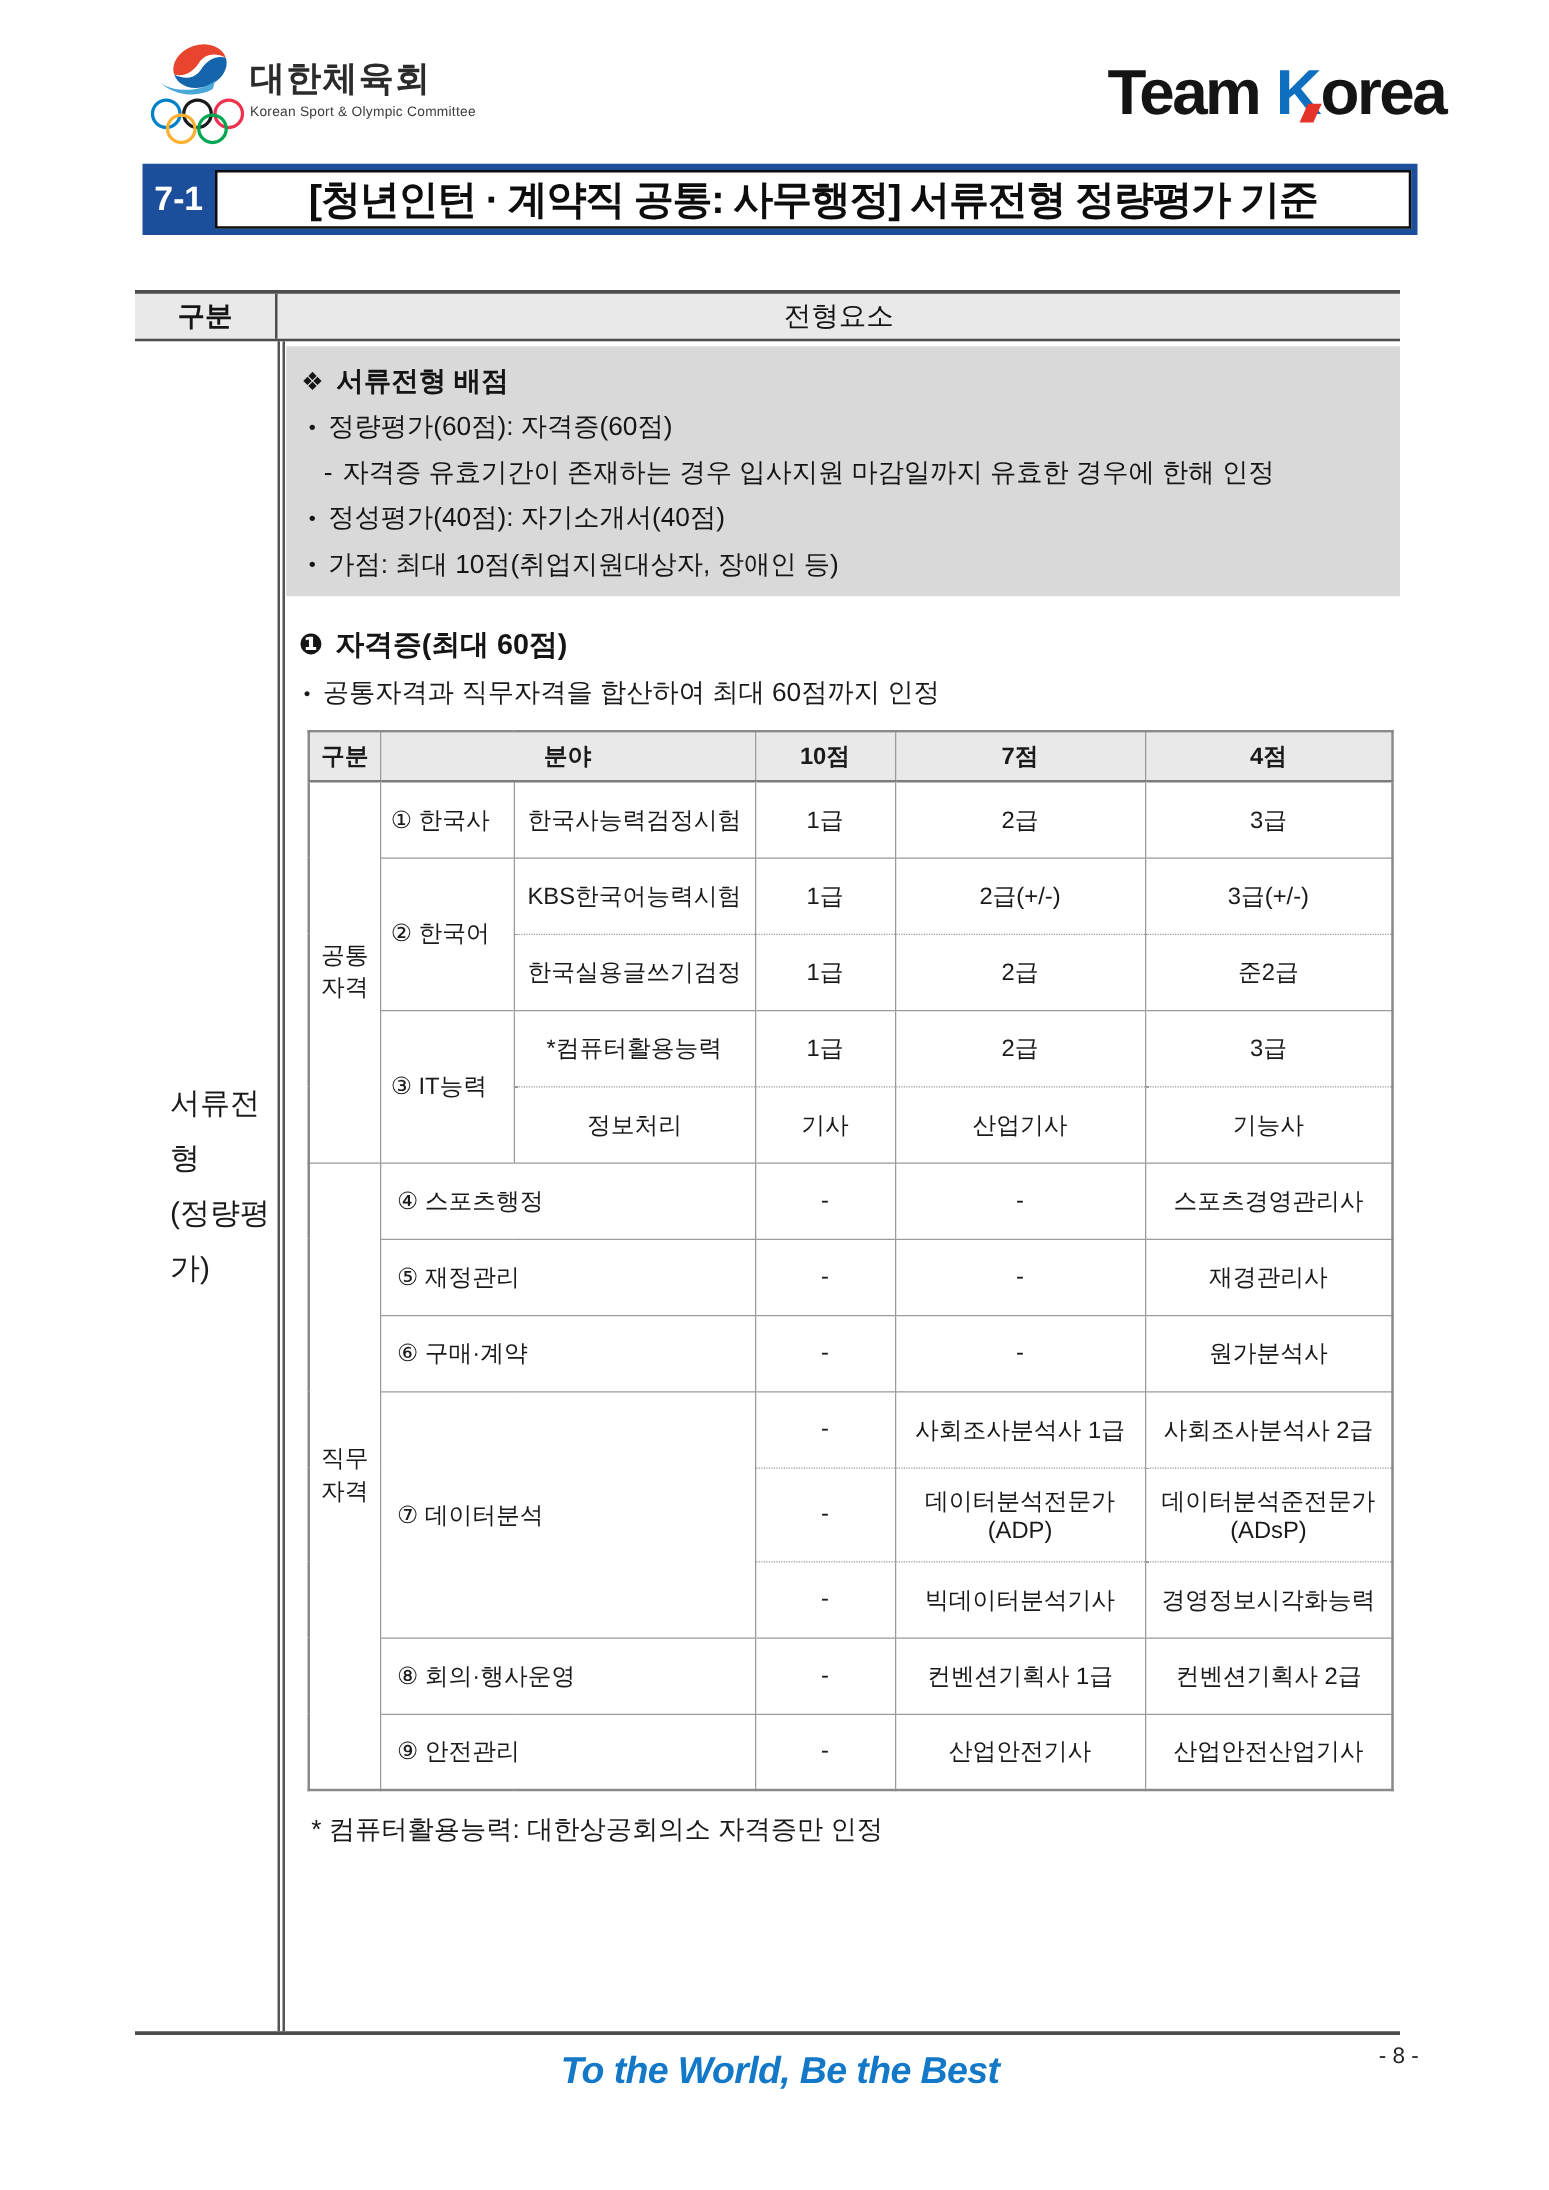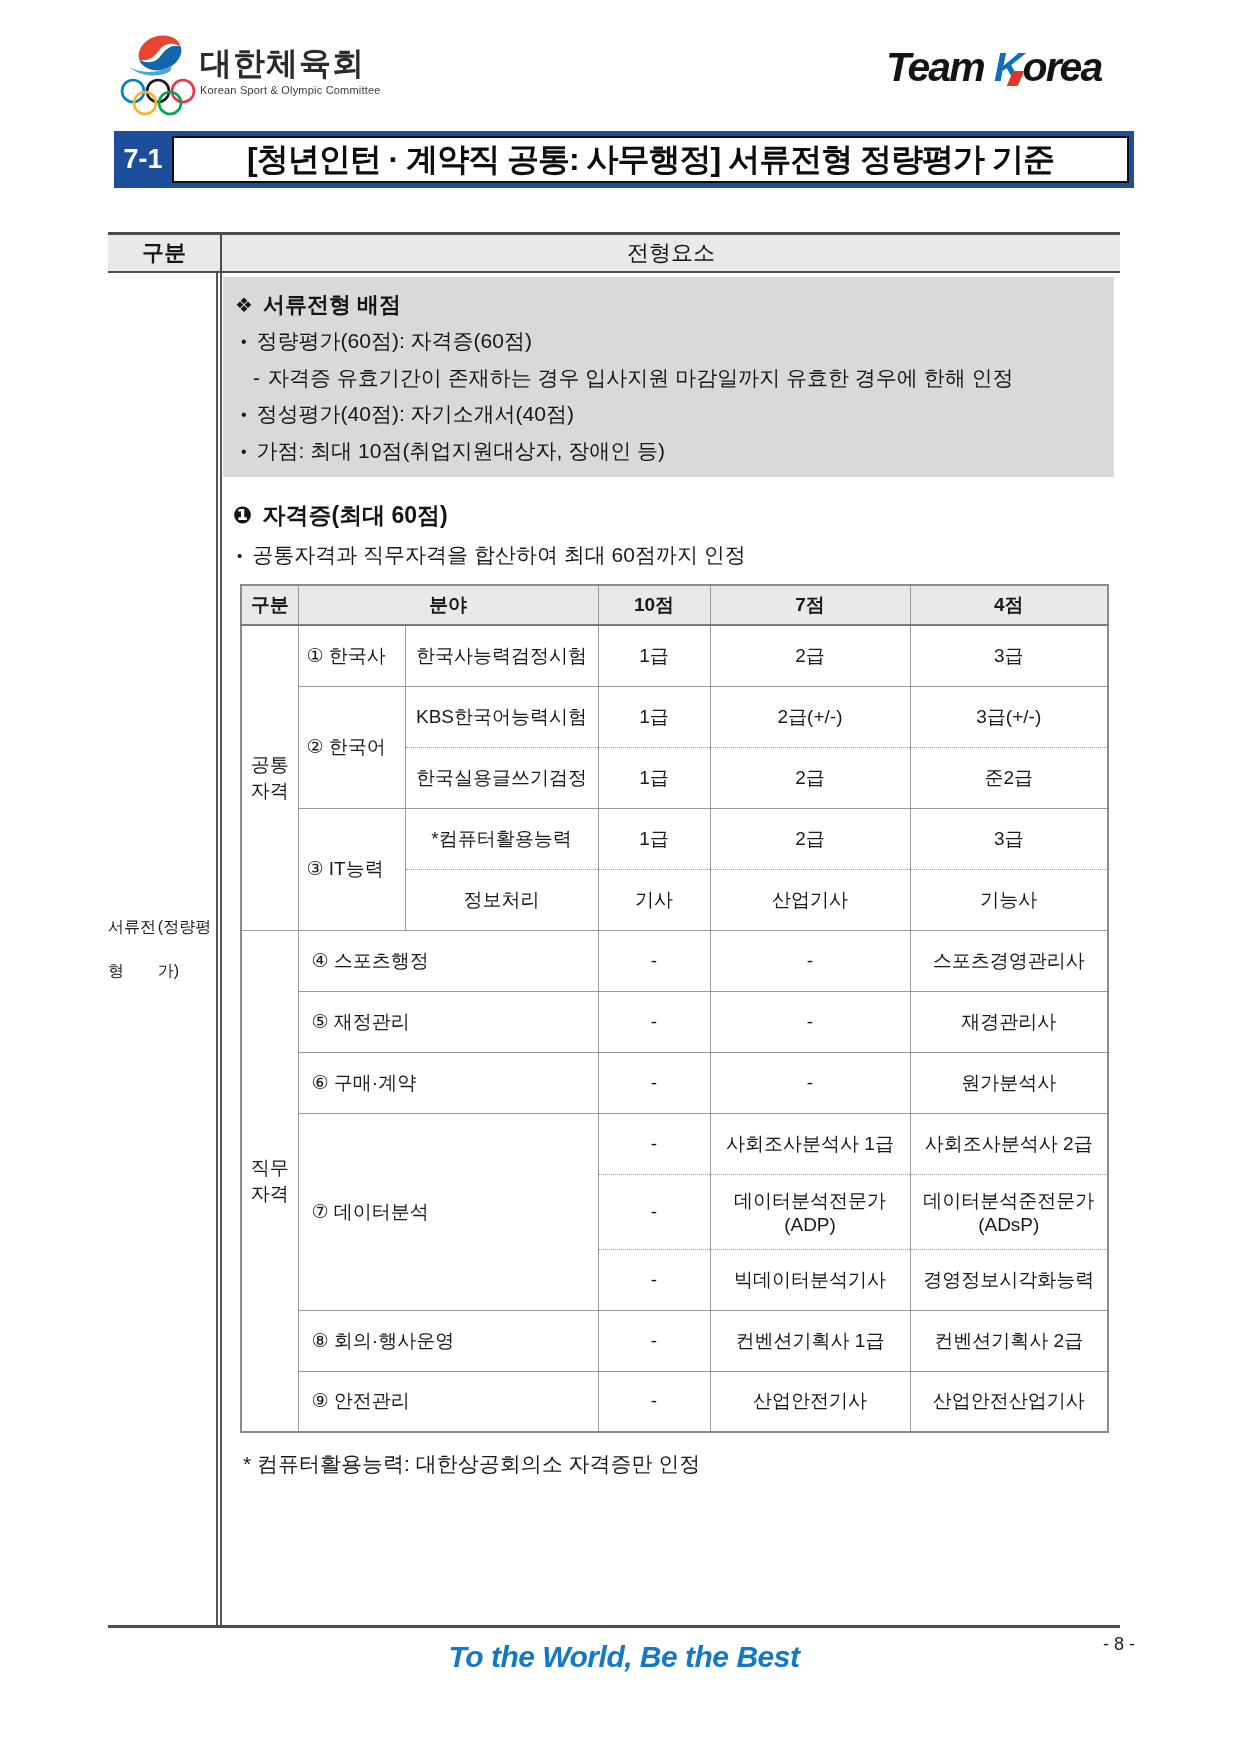--- a/index.html
+++ b/index.html
@@ -4,45 +4,45 @@
 <style>
   html,body{margin:0;padding:0;background:#fff;}
   .page{position:relative;width:1239px;height:1752px;background:#fff;overflow:hidden;
         font-family:"Liberation Sans","DejaVu Sans",sans-serif;color:#151515;}
 
   
   .ksoc{position:absolute;left:118px;top:28px;width:420px;height:90px;}
   .ksoc-swirl{position:absolute;left:8px;top:4px;}
   .ksoc-rings{position:absolute;left:0px;top:50px;}
   .ksoc-text{position:absolute;left:82px;top:18px;}
-  .ksoc-name{font-size:32px;font-weight:bold;color:#2b2b2b;letter-spacing:1px;line-height:34px;}
+  .ksoc-name{font-size:28px;font-weight:bold;color:#2b2b2b;letter-spacing:1px;line-height:34px;}
   .ksoc-sub{font-size:11px;color:#3c3c3c;margin-top:4px;letter-spacing:.2px;}
   .tk{position:absolute;left:886px;top:44px;width:250px;height:56px;
-      font-style:italic;font-weight:bold;font-size:41px;letter-spacing:-2px;color:#141414;white-space:nowrap;}
+      font-weight:bold;font-size:51px;letter-spacing:-2px;color:#141414;white-space:nowrap;}
   .tk-k{color:#0e6fc0;position:relative;margin:0 1px;}
   .tk-k::after{content:"";position:absolute;right:1px;bottom:4px;width:11px;height:15px;
       background:#e63329;transform:skewX(-24deg);}
 
   
   .banner{position:absolute;left:114px;top:131px;width:1020px;height:57px;background:#1c4e9c;}
   .banner-badge{position:absolute;left:0;top:0;width:58px;height:57px;display:flex;align-items:center;
       justify-content:center;color:#fff;font-weight:bold;font-size:27px;}
   .banner-box{position:absolute;left:58px;top:5px;right:5px;bottom:5px;background:#fff;
       border:2px solid #0d0d0d;display:flex;align-items:center;justify-content:center;}
   .banner-title{font-size:32px;font-weight:bold;letter-spacing:-1px;color:#0d0d0d;white-space:nowrap;}
 
   
   .ot{position:absolute;left:108px;top:232px;width:1012px;}
   .ot-header{display:flex;height:41px;background:#e9e9e9;border-top:3px solid #4d4d4d;border-bottom:2px solid #4d4d4d;box-sizing:border-box;}
   .ot-h1{width:114px;border-right:2px solid #4d4d4d;display:flex;align-items:center;justify-content:center;
       font-weight:bold;font-size:22px;box-sizing:border-box;}
   .ot-h2{flex:1;display:flex;align-items:center;justify-content:center;font-weight:normal;font-size:22px;}
   .ot-body{display:flex;height:1355px;border-bottom:3px solid #4d4d4d;box-sizing:border-box;}
-  .ot-left{width:114px;border-right:6px double #555;box-sizing:border-box;display:flex;flex-direction:row;
-      justify-content:center;align-items:center;font-size:16px;line-height:44px;color:#1a1a1a;}
+  .ot-left{width:114px;border-right:6px double #555;box-sizing:border-box;display:flex;flex-direction:column;
+      justify-content:center;align-items:center;font-size:24px;line-height:44px;color:#1a1a1a;margin-left:28px;}
   .ot-right{flex:1;box-sizing:border-box;padding:4px 0 0 1px;}
 
   
   .score-box{width:891px;height:200px;box-sizing:border-box;background:#d9d9d9;padding:10px 16px 0 12px;}
   .sb-head{font-size:22px;font-weight:bold;line-height:36px;}
   .sb-ico{margin-right:10px;font-size:20px;}
   .sb-line{font-size:21px;line-height:36px;padding-left:6px;}
   .sb-line .dot{margin-right:10px;font-size:16px;vertical-align:1px;}
   .sb-line.sub{padding-left:18px;}
   .sb-line.sub .dash{margin-right:8px;}

